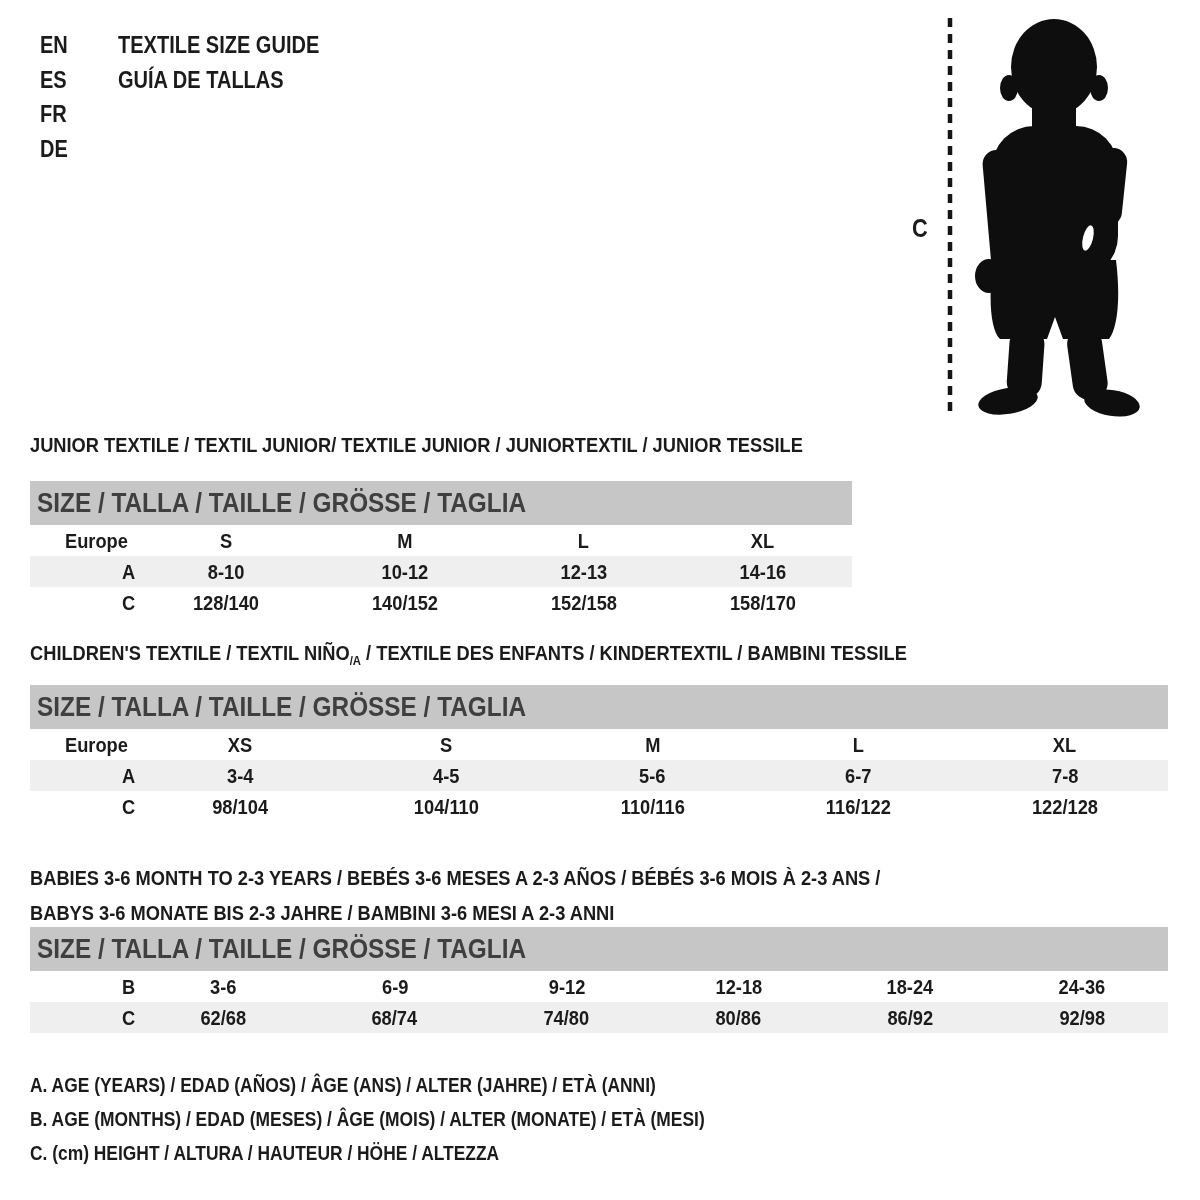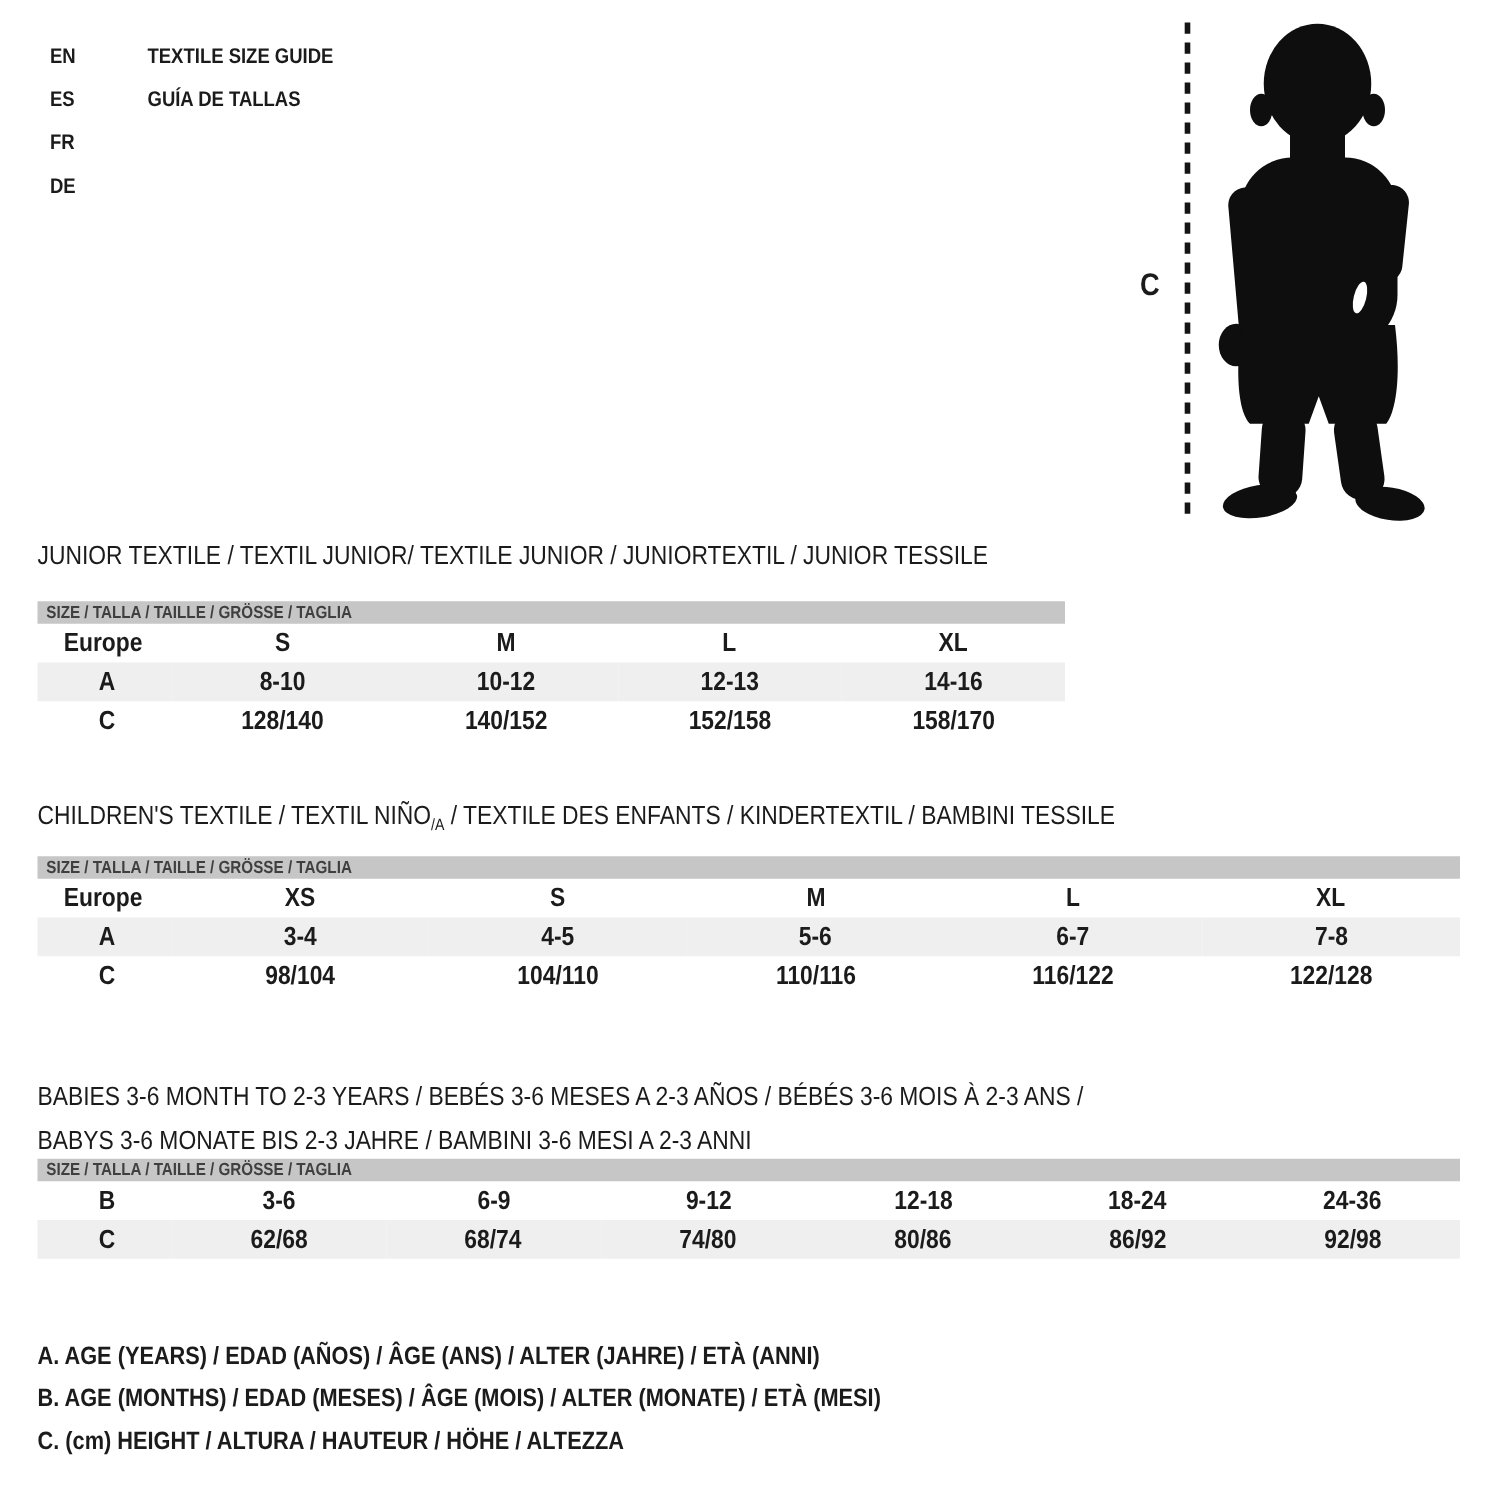--- a/index.html
+++ b/index.html
@@ -10,49 +10,49 @@
     color:#1b1b1b;
     font-family:"Liberation Sans", sans-serif;
     font-weight:bold;
     overflow:hidden;
   }
   .cnd { display:inline-block; transform:scaleX(0.87); transform-origin:0 50%; white-space:nowrap; }
   .cc  { transform-origin:50% 50%; }
 
   
   .lang-block { position:absolute; left:40px; top:28px; }
-  .lang-row { display:grid; grid-template-columns:78px auto; line-height:34.6px; font-size:17px; }
+  .lang-row { display:grid; grid-template-columns:78px auto; line-height:34.6px; font-size:23px; }
 
   
   .measure-line { position:absolute; left:944px; top:16px; width:12px; height:402px; }
   .measure-label { position:absolute; left:912px; top:214px; font-size:25px; }
   .silhouette { position:absolute; left:962px; top:12px; width:186px; height:408px; }
 
   
-  h2 { position:absolute; left:30px; font-size:21px; font-weight:normal; white-space:nowrap; }
+  h2 { position:absolute; left:30px; font-size:21px; font-weight:bold; white-space:nowrap; }
   #junior-title   { top:433px; }
   #children-title { top:641px; }
   #babies-title   { top:849px; line-height:34.5px;margin-top:12px; }
   .subscript { font-size:0.62em; vertical-align:sub; }
 
   
   .size-table { position:absolute; left:30px; background:#fff; }
   #junior-table   { top:481px; width:822px; }
   #children-table { top:685px; width:1138px; }
   #babies-table   { top:927px; width:1138px; }
 
   .table-header-bar {
-    height:18px; display:flex; align-items:flex-start; padding-left:7px;
+    height:44px; display:flex; align-items:center; padding-left:7px;
     background:var(--table-header-bg, #c6c6c6);
     color:var(--table-header-text, #3f3f3f);
-    font-size:14px;
+    font-size:28px;
   }
   table { width:100%; border-collapse:collapse; table-layout:fixed; }
   td { height:31px; text-align:center; font-size:21px; vertical-align:middle; }
-  td:first-child { width:107px; text-align:center; padding-left:7px; }
+  td:first-child { width:107px; text-align:right; padding-left:7px; }
   tr.shaded { background:var(--row-shaded-bg, #efefef); }
 
   
   .legend { position:absolute; left:30px; top:1068px; font-size:20px; line-height:34px; }
 </style>
 </head>
 <body>
 
 <div class="lang-block">
   <div class="lang-row">

